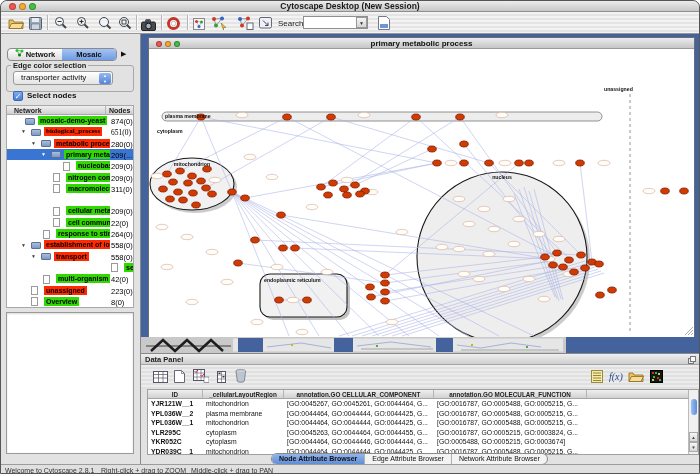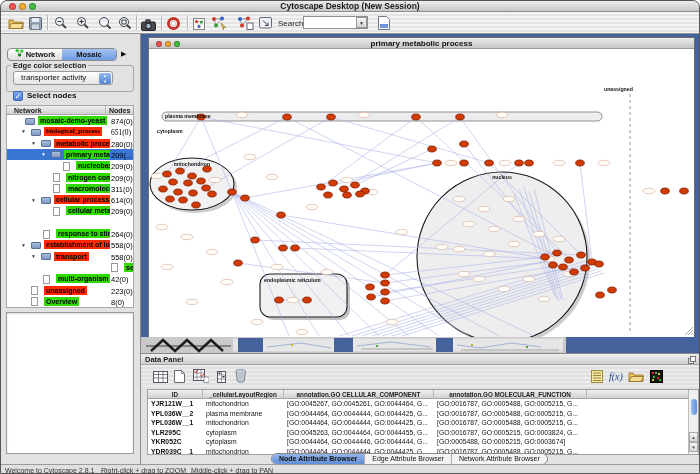--- a/index.html
+++ b/index.html
@@ -219,30 +219,29 @@
         <div class="trow" style="top: 56.5px;">
           <span class="dico" style="left: 46px;"></span>
           <span class="chip" style="left: 59px; max-width: 44px; background: rgb(48, 217, 0);">nitrogen compo</span>
           <span class="cnt">209(0)</span>
         </div>
         <div class="trow" style="top: 67.8px;">
           <span class="dico" style="left: 46px;"></span>
           <span class="chip" style="left: 59px; max-width: 44px; background: rgb(48, 217, 0);">macromolecule</span>
           <span class="cnt">311(0)</span>
         </div>
-        <div class="trow" style="top: 79.1px;">
-          <span class="tri" style="left: 24px;">▼</span>
-          <span class="fico" style="left: 34px;"></span>
-          <span class="chip" style="left: 47px; max-width: 56px; background: rgb(255, 42, 0);">cellular process</span>
-          <span class="cnt">614(0)</span>
-        </div>
         <div class="trow" style="top: 90.4px;">
           <span class="dico" style="left: 46px;"></span>
           <span class="chip" style="left: 59px; max-width: 44px; background: rgb(48, 217, 0);">cellular metabo</span>
           <span class="cnt">209(0)</span>
+        </div>
+        <div class="trow" style="top: 101.7px;">
+          <span class="dico" style="left: 46px;"></span>
+          <span class="chip" style="left: 59px; max-width: 44px; background: rgb(48, 217, 0);">cell communicat</span>
+          <span class="cnt">22(0)</span>
         </div>
         <div class="trow" style="top: 113px;">
           <span class="dico" style="left: 36px;"></span>
           <span class="chip" style="left: 49px; max-width: 54px; background: rgb(48, 217, 0);">response to stimulu</span>
           <span class="cnt">264(0)</span>
         </div>
         <div class="trow" style="top: 124.3px;">
           <span class="tri" style="left: 14px;">▼</span>
           <span class="fico" style="left: 24px;"></span>
           <span class="chip" style="left: 37px; max-width: 66px; background: rgb(255, 42, 0);">establishment of lo</span>

